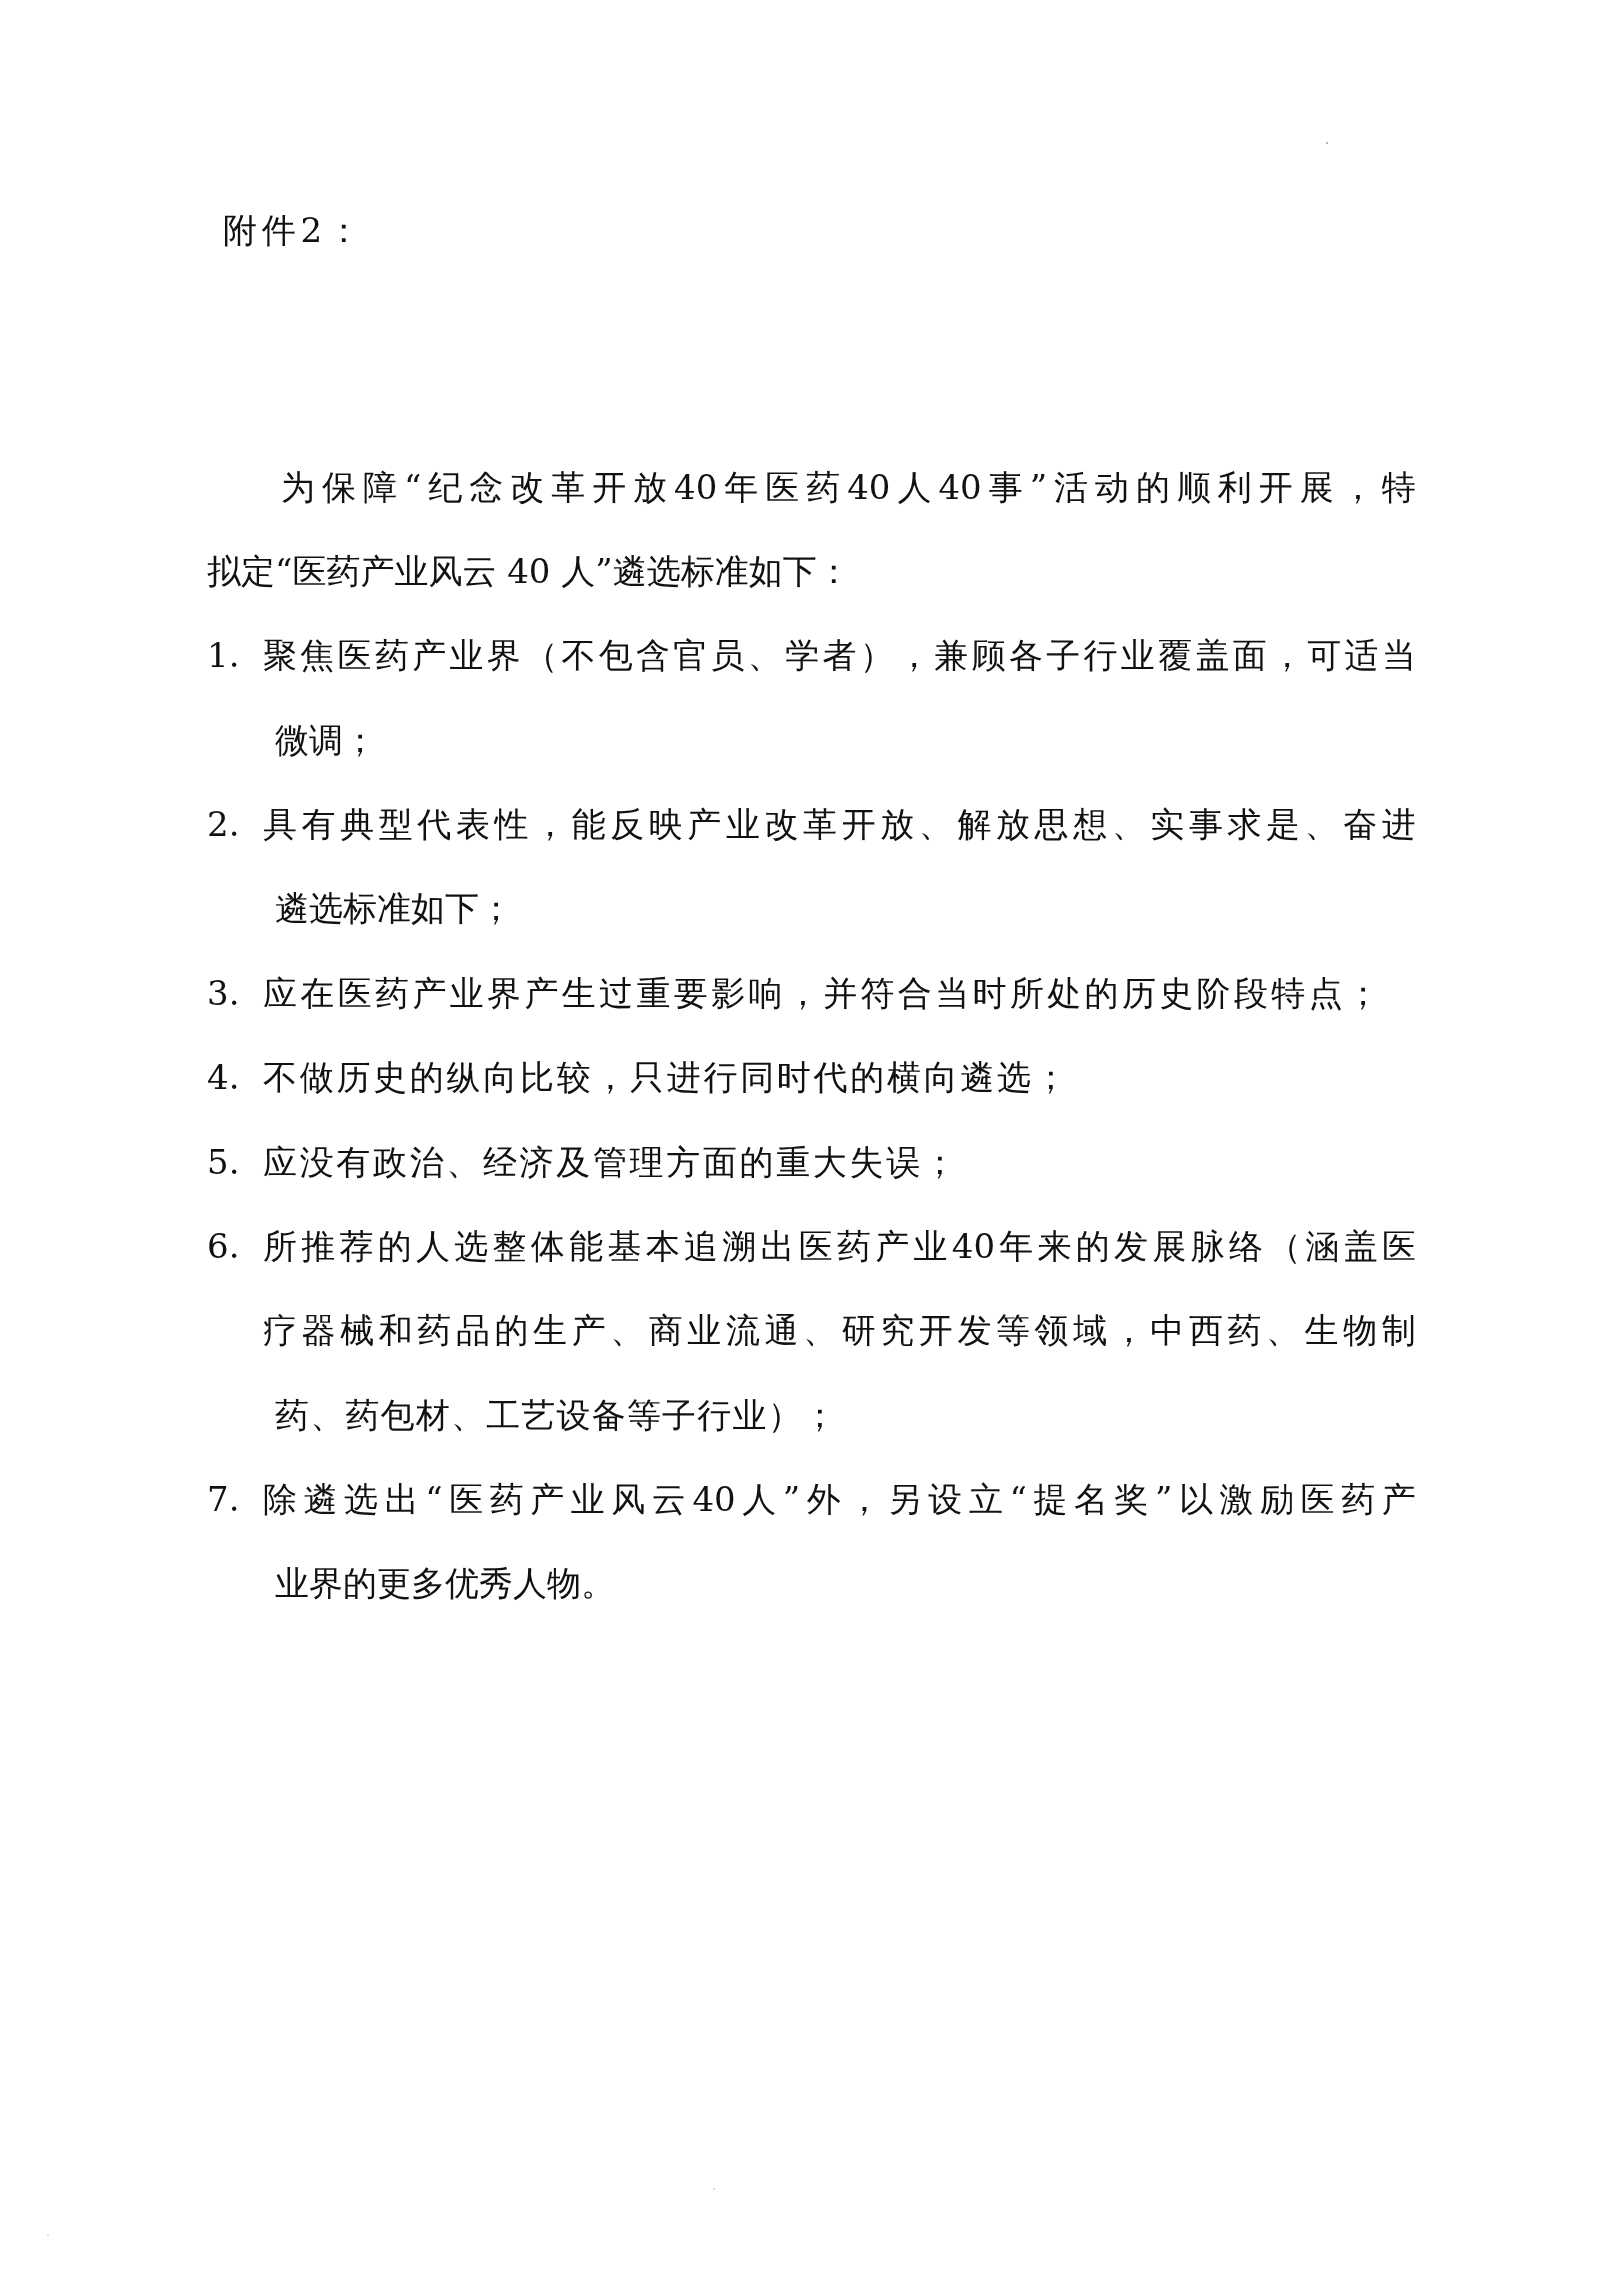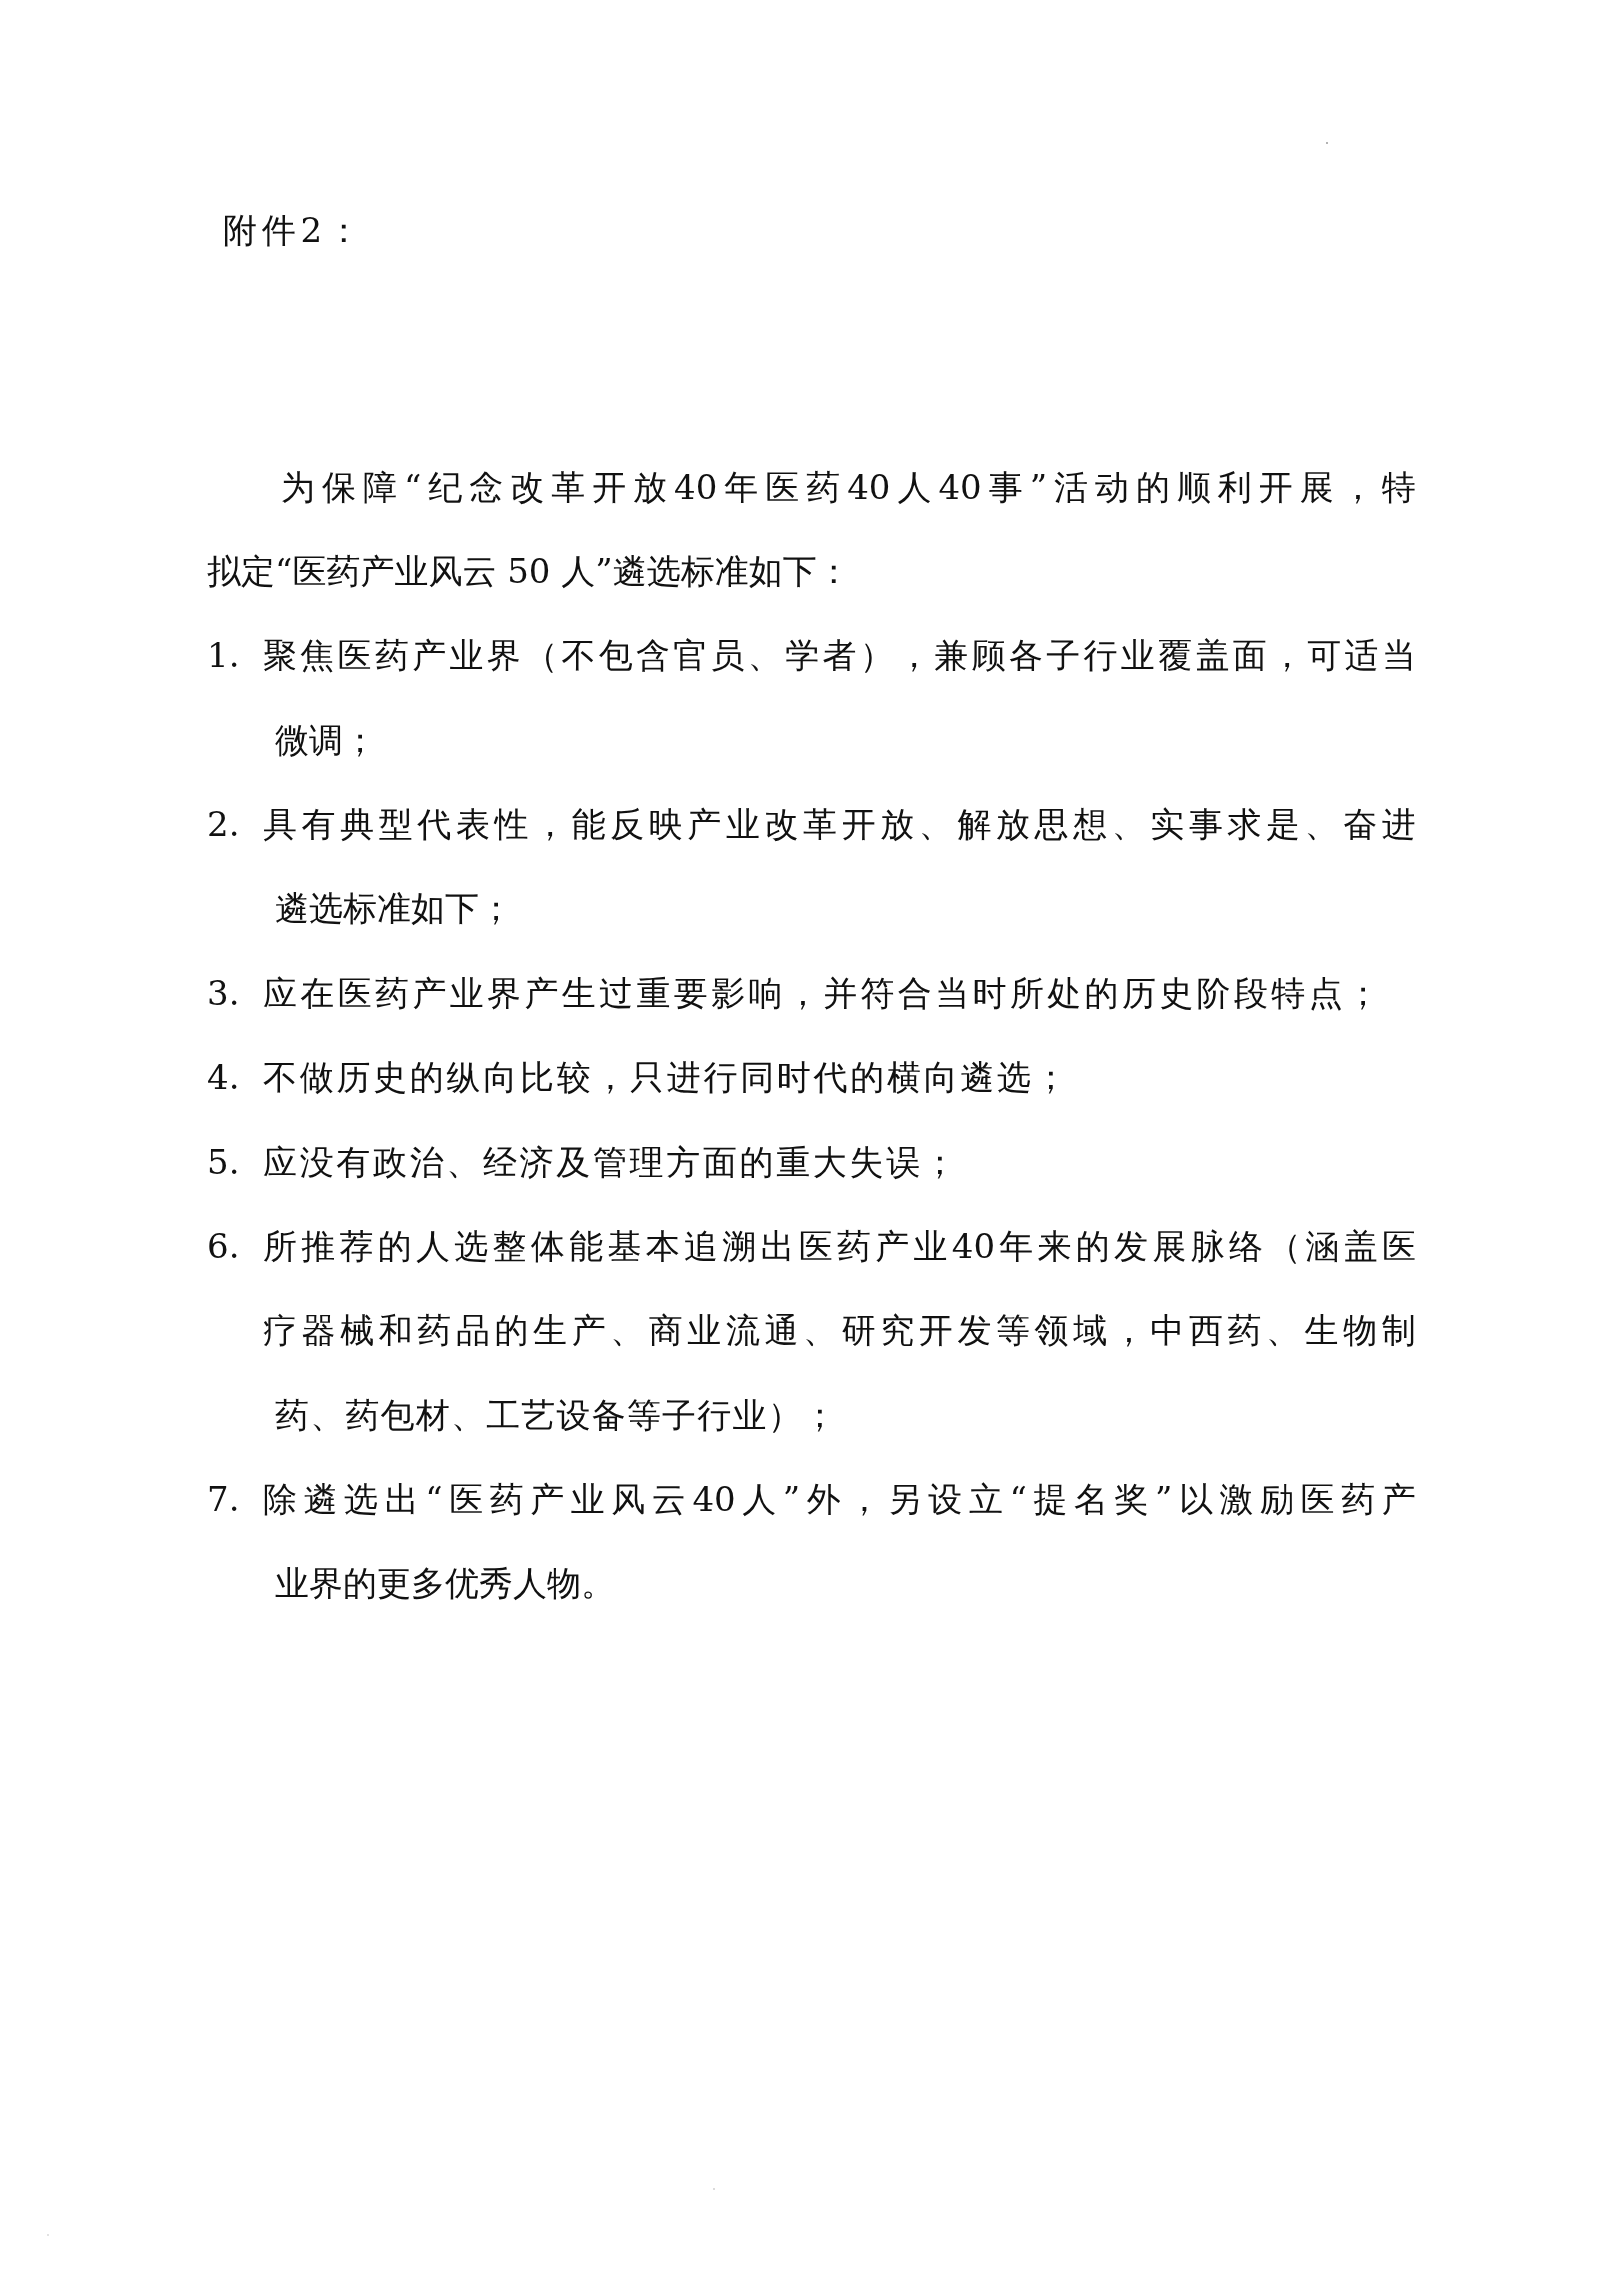--- a/index.html
+++ b/index.html
@@ -109,21 +109,21 @@
       <span>活</span>
       <span>动</span>
       <span>的</span>
       <span>顺</span>
       <span>利</span>
       <span>开</span>
       <span>展</span>
       <span>，</span>
       <span>特</span>
     </div>
-  <div class="line p-cont">拟定“医药产业风云 50 人”遴选标准如下：</div>
+  <div class="line p-cont">拟定“医药产业风云 40 人”遴选标准如下：</div>
 
   <div class="num" style="top:637px">1.</div>
   <div class="line item-text justify" style="top:637px">
       <span>聚</span>
       <span>焦</span>
       <span>医</span>
       <span>药</span>
       <span>产</span>
       <span>业</span>
       <span>界</span>

